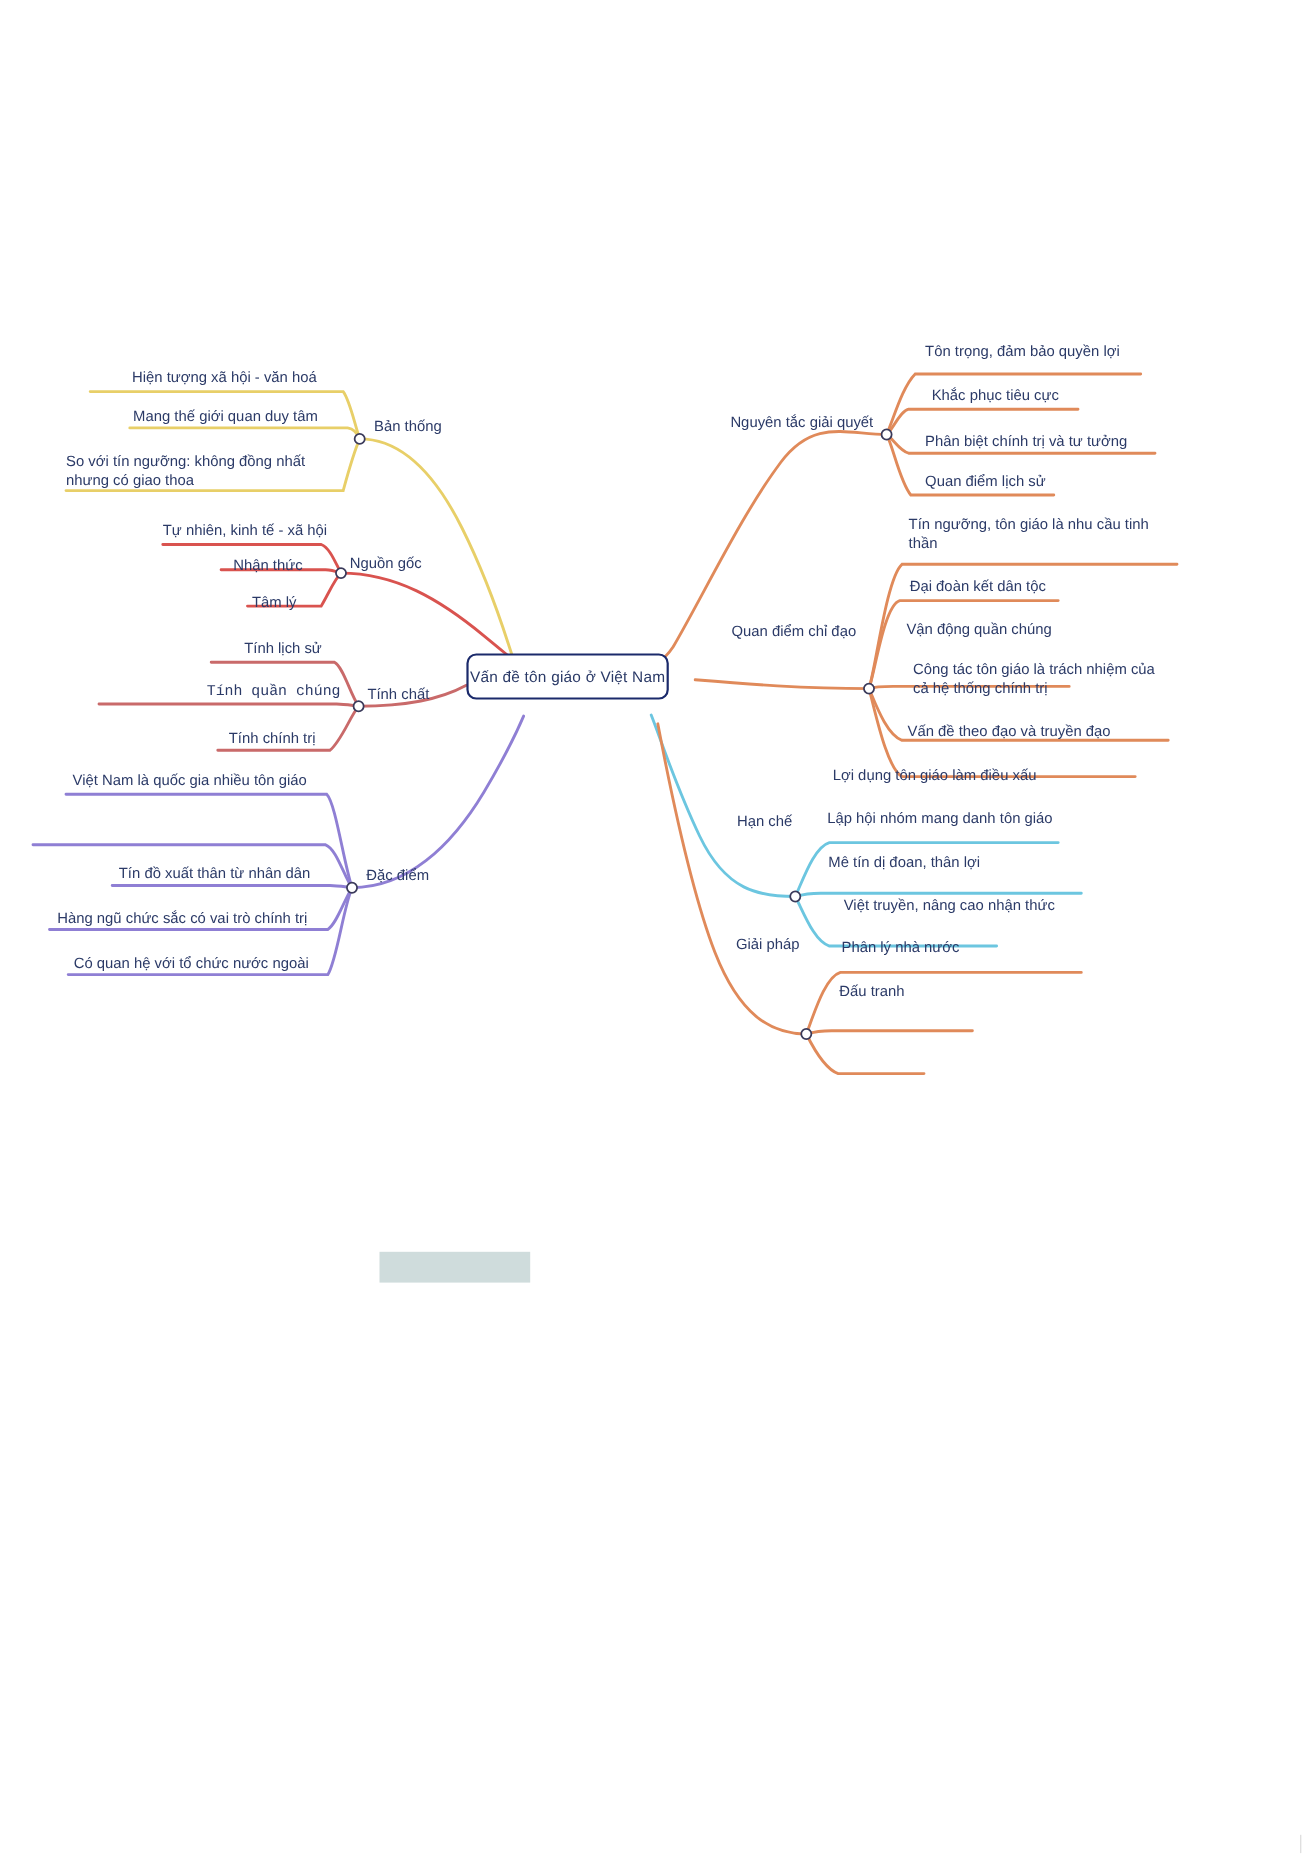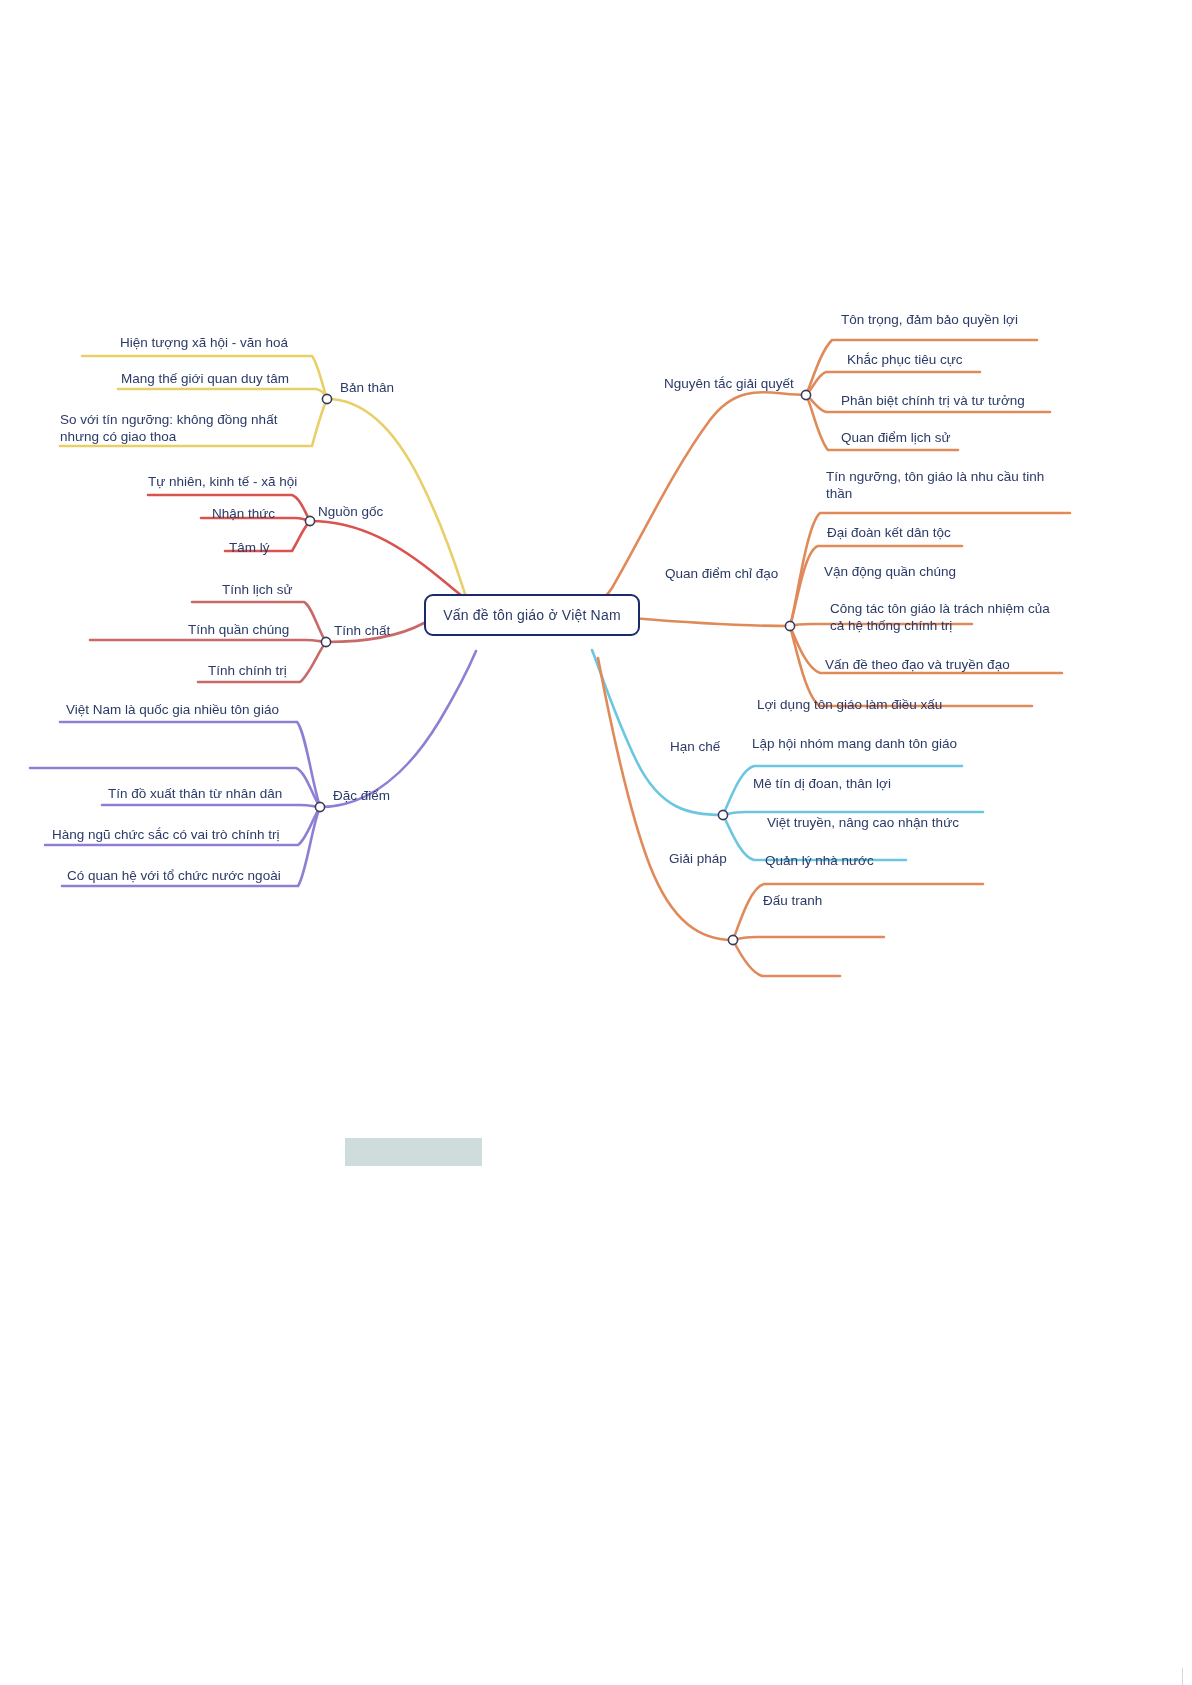--- a/index.html
+++ b/index.html
@@ -35,21 +35,21 @@
     position: absolute;
     color: #2b3a67;
     font-size: 13.5px;
     line-height: 17px;
     white-space: pre-line;
   }
   #center-node {
     position: absolute;
     left: 424px;
     top: 594px;
-    width: 216px;
+    width: 184px;
     height: 42px;
     border: 2.2px solid #1b2a6b;
     border-radius: 9px;
     background: #ffffff;
     box-sizing: border-box;
     display: flex;
     align-items: center;
     justify-content: center;
   }
   #center-node span {
@@ -153,41 +153,41 @@
       <circle cx="790" cy="626" r="4.6"></circle>
       <circle cx="723" cy="815" r="4.6"></circle>
       <circle cx="733" cy="940" r="4.6"></circle>
     </g>
   </svg>
 
   <div id="center-node">
     <span>Vấn đề tôn giáo ở Việt Nam</span>
   </div>
 
-  <div class="branch-label" style="left:340px; top:379px;">Bản thân</div>
+  <div class="branch-label" style="left:340px; top:379px;">Bản thống</div>
   <div class="branch-label" style="left:318px; top:503px;">Nguồn gốc</div>
   <div class="branch-label" style="left:334px; top:622px;">Tính chất</div>
   <div class="branch-label" style="left:333px; top:787px;">Đặc điểm</div>
 
   <div class="branch-label" style="left:664px; top:375px;">Nguyên tắc giải quyết</div>
   <div class="branch-label" style="left:665px; top:565px;">Quan điểm chỉ đạo</div>
   <div class="branch-label" style="left:670px; top:738px;">Hạn chế</div>
   <div class="branch-label" style="left:669px; top:850px;">Giải pháp</div>
 
   <div class="leaf-label" style="left:120px; top:334px;">Hiện tượng xã hội - văn hoá</div>
   <div class="leaf-label" style="left:121px; top:370px;">Mang thế giới quan duy tâm</div>
   <div class="leaf-label" style="left:60px; top:411px;">So với tín ngưỡng: không đồng nhất
 nhưng có giao thoa</div>
 
   <div class="leaf-label" style="left:148px; top:473px;">Tự nhiên, kinh tế - xã hội</div>
   <div class="leaf-label" style="left:212px; top:505px;">Nhận thức</div>
   <div class="leaf-label" style="left:229px; top:539px;">Tâm lý</div>
 
   <div class="leaf-label" style="left:222px; top:581px;text-align:center;">Tính lịch sử</div>
-  <div class="leaf-label" style="left:188px; top:621px;">Tính quần chúng</div>
+  <div class="leaf-label" style="left:188px; top:621px;font-family:Liberation Mono, monospace;">Tính quần chúng</div>
   <div class="leaf-label" style="left:208px; top:662px;">Tính chính trị</div>
 
   <div class="leaf-label" style="left:66px; top:701px;">Việt Nam là quốc gia nhiều tôn giáo</div>
   <div class="leaf-label" style="left:108px; top:785px;">Tín đồ xuất thân từ nhân dân</div>
   <div class="leaf-label" style="left:52px; top:826px;">Hàng ngũ chức sắc có vai trò chính trị</div>
   <div class="leaf-label" style="left:67px; top:867px;">Có quan hệ với tổ chức nước ngoài</div>
 
   <div class="leaf-label" style="left:841px; top:311px;">Tôn trọng, đảm bảo quyền lợi</div>
   <div class="leaf-label" style="left:847px; top:351px;">Khắc phục tiêu cực</div>
   <div class="leaf-label" style="left:841px; top:392px;">Phân biệt chính trị và tư tưởng</div>
@@ -199,19 +199,19 @@
   <div class="leaf-label" style="left:824px; top:563px;">Vận động quần chúng</div>
   <div class="leaf-label" style="left:830px; top:600px;">Công tác tôn giáo là trách nhiệm của
 cả hệ thống chính trị</div>
   <div class="leaf-label" style="left:825px; top:656px;">Vấn đề theo đạo và truyền đạo</div>
 
   <div class="leaf-label" style="left:757px; top:696px;">Lợi dụng tôn giáo làm điều xấu</div>
   <div class="leaf-label" style="left:752px; top:735px;">Lập hội nhóm mang danh tôn giáo</div>
   <div class="leaf-label" style="left:753px; top:775px;">Mê tín dị đoan, thân lợi</div>
 
   <div class="leaf-label" style="left:767px; top:814px;">Việt truyền, nâng cao nhận thức</div>
-  <div class="leaf-label" style="left:765px; top:852px;">Quản lý nhà nước</div>
+  <div class="leaf-label" style="left:765px; top:852px;">Phân lý nhà nước</div>
   <div class="leaf-label" style="left:763px; top:892px;">Đấu tranh</div>
 
   <div id="footer-block"></div>
   <div id="page-edge-mark"></div>
 
 </div>
 
 </body></html>

